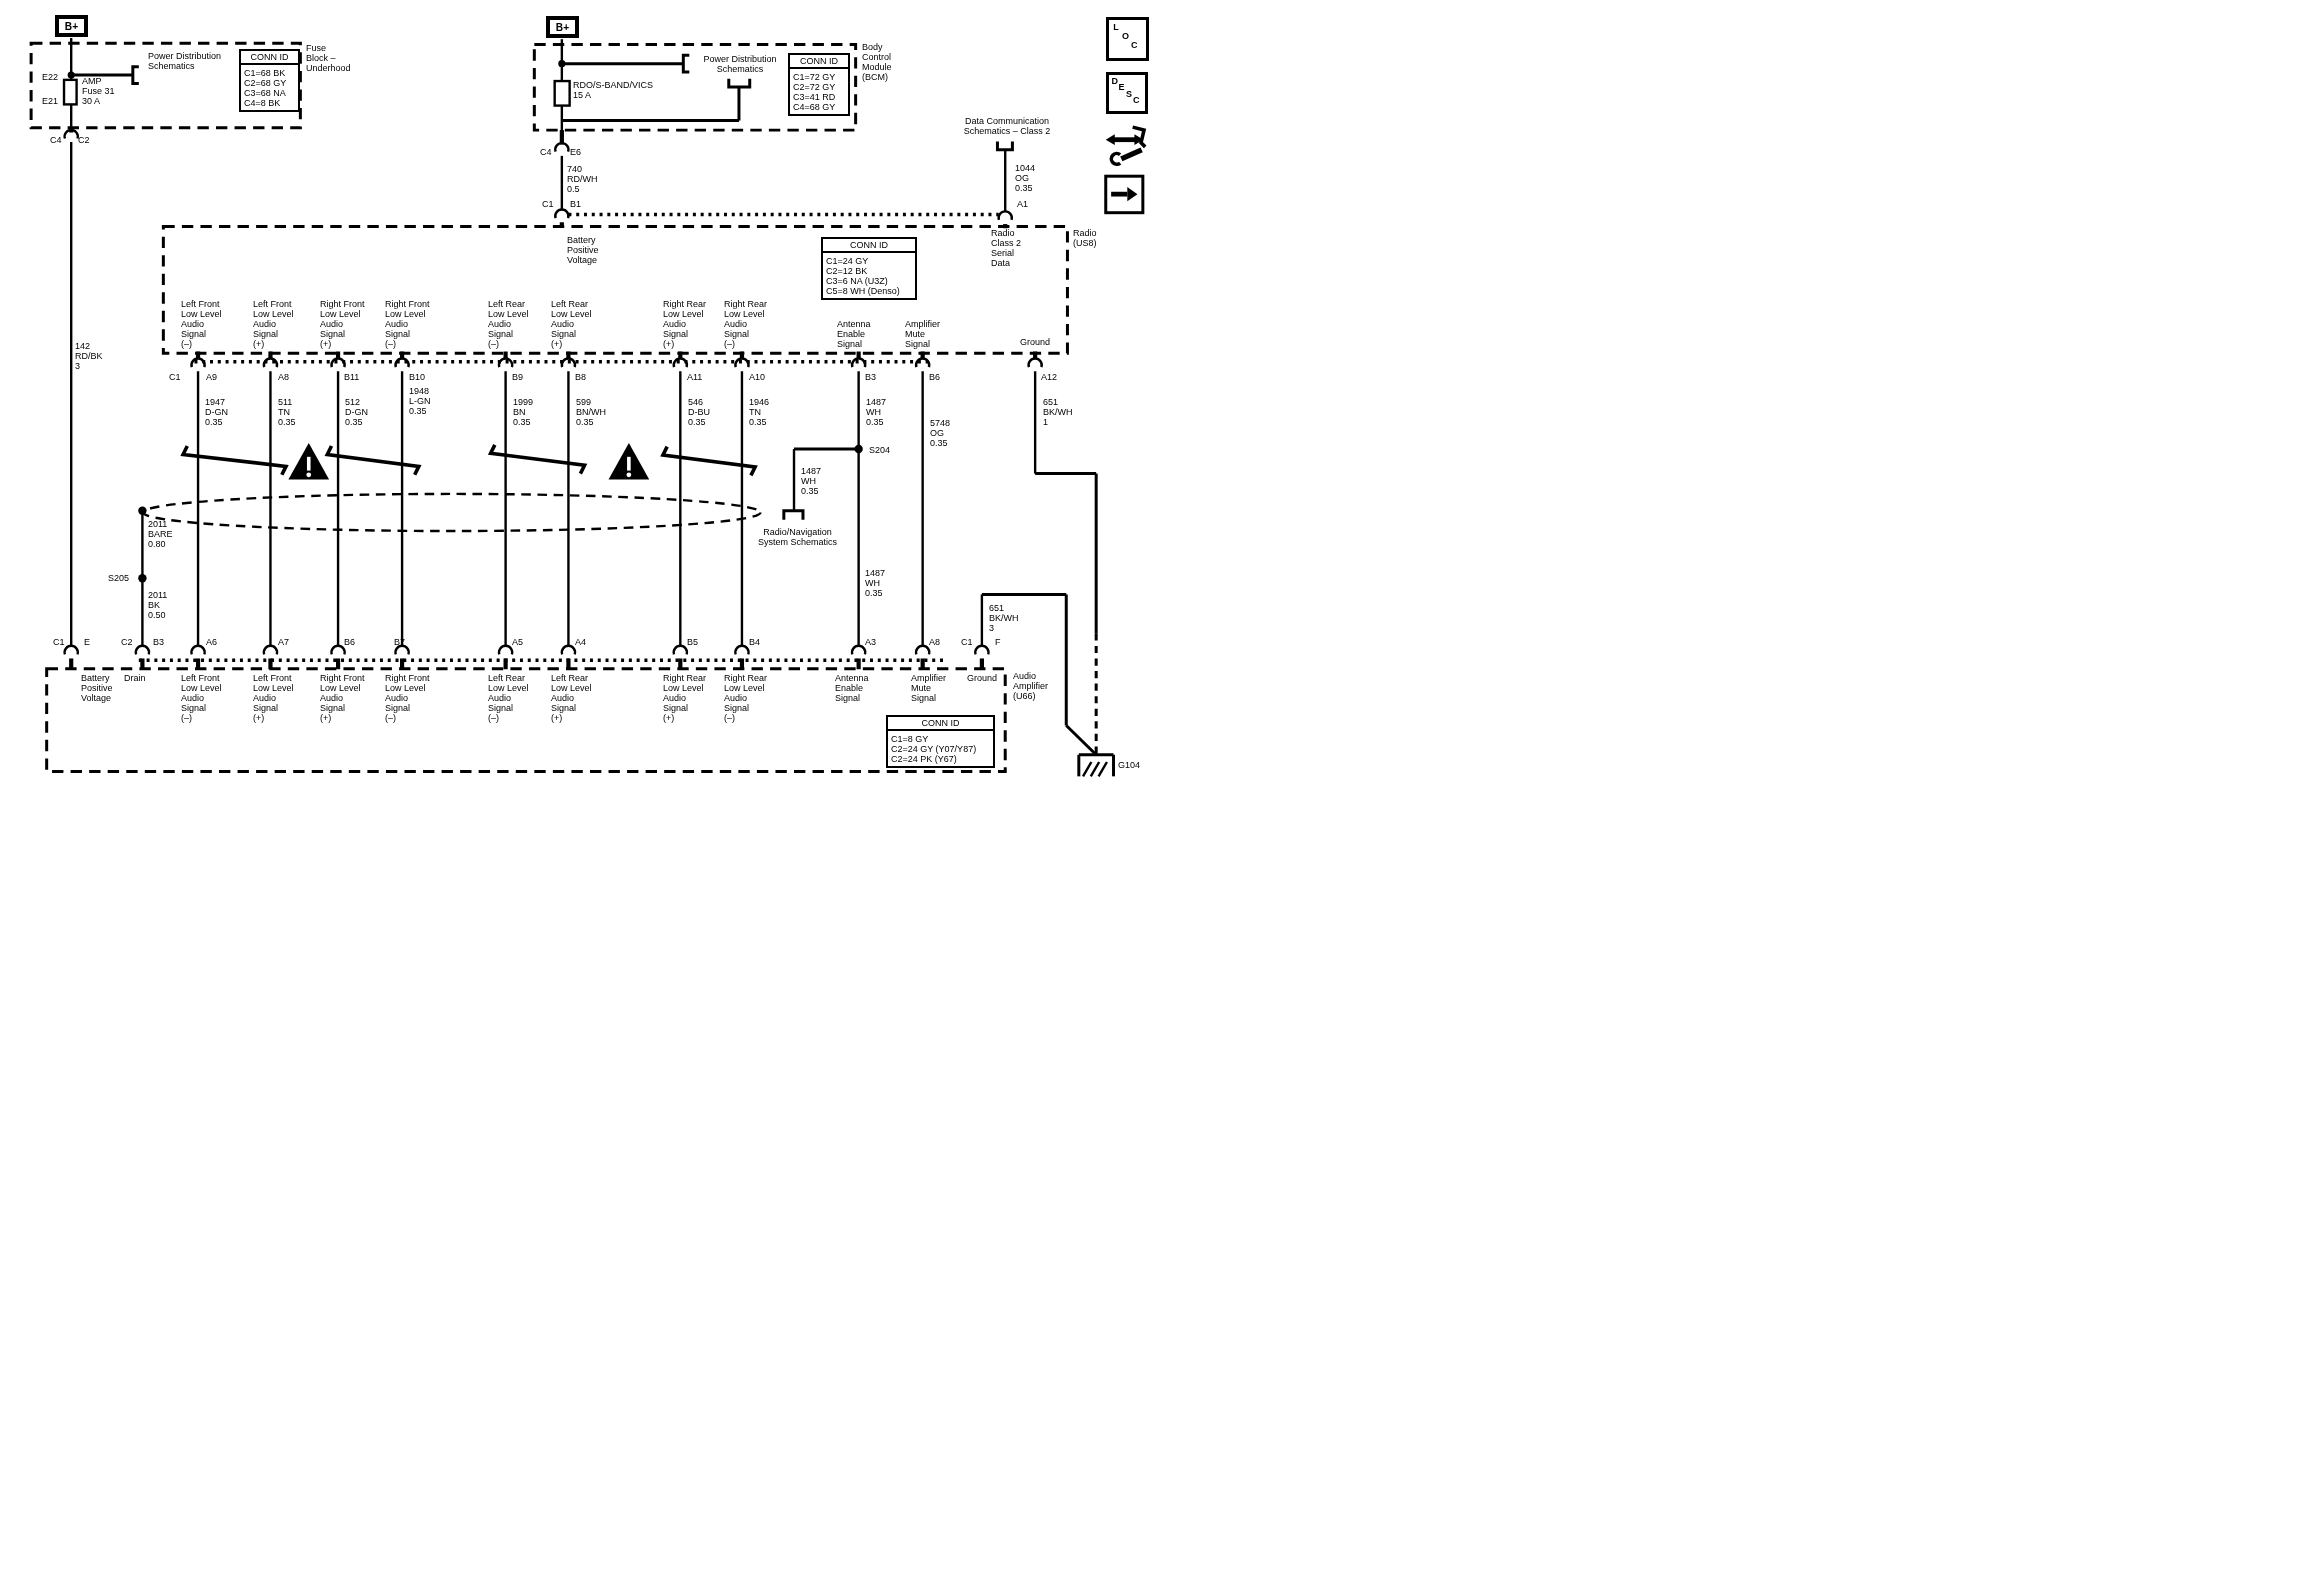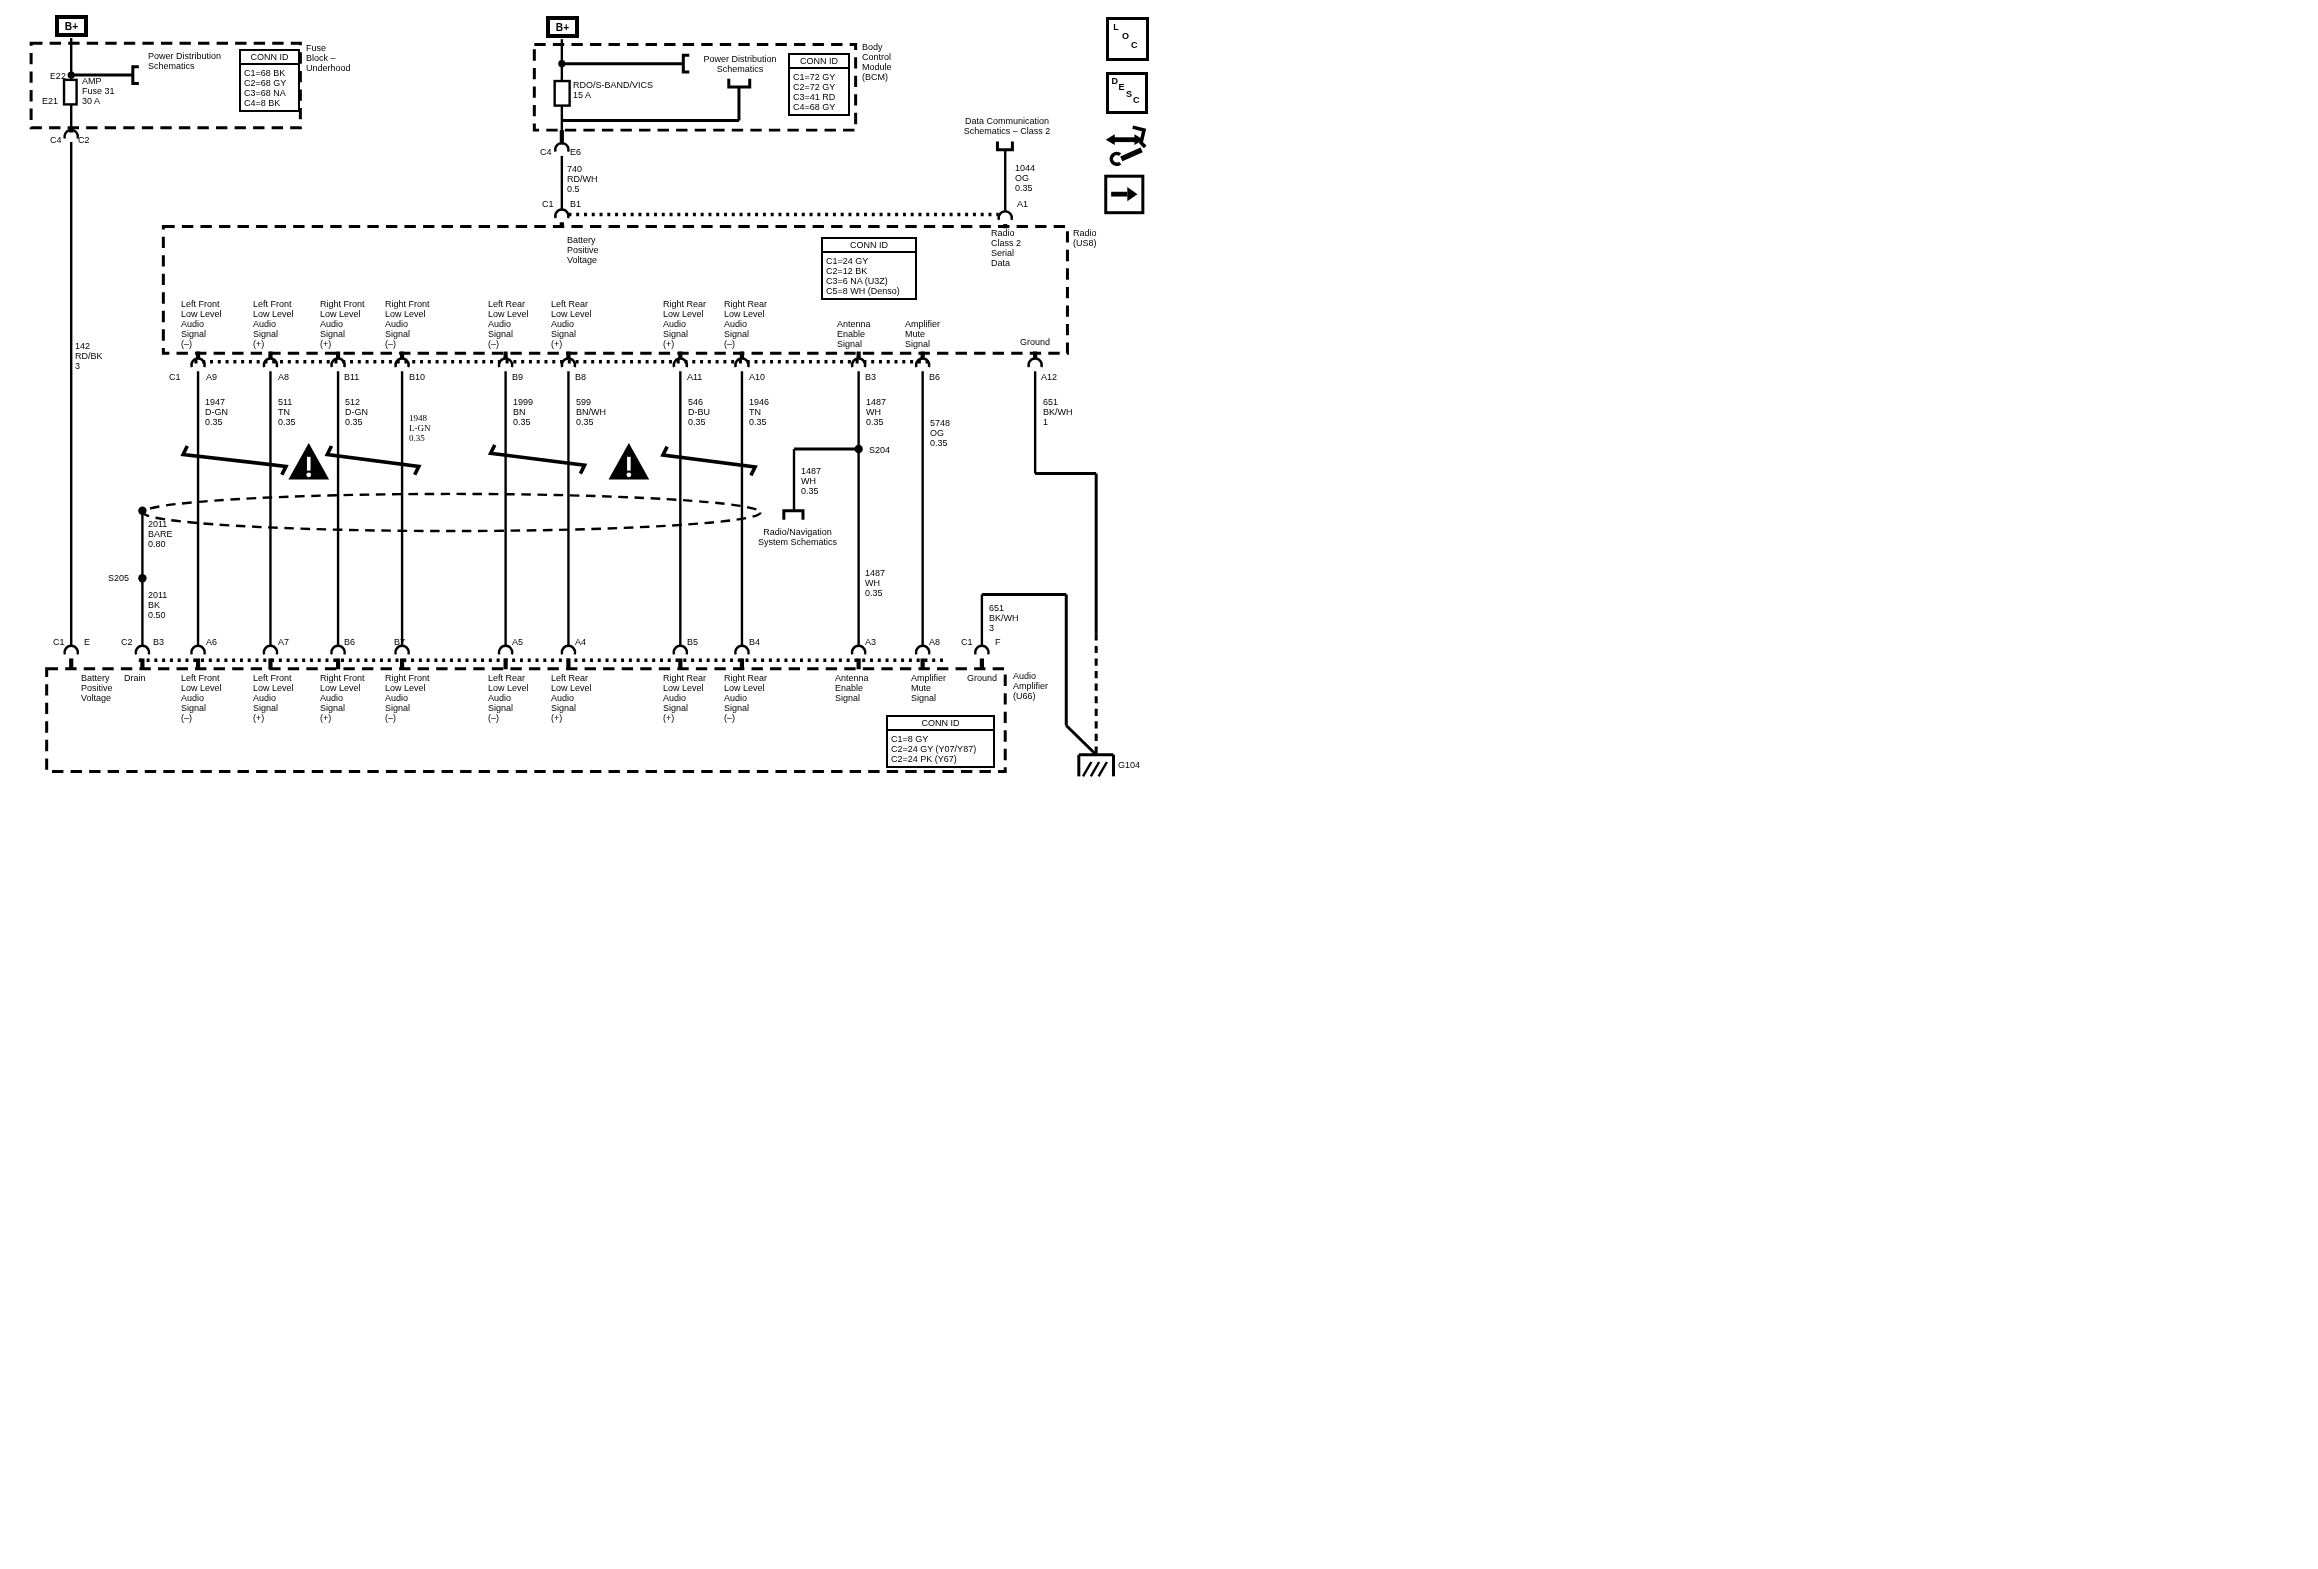--- a/index.html
+++ b/index.html
@@ -191,21 +191,21 @@
   </g>
 </svg>
 
 <div class="bplus" style="left:55px;top:15px;">
       <span>B+</span>
     </div>
 <div class="bplus" style="left:546px;top:16px;">
       <span>B+</span>
     </div>
 
-<div class="lbl" style="left:50px;top:72px;font-family:Liberation Mono, monospace;">E22</div>
+<div class="lbl" style="left:42px;top:72px;">E22</div>
 <div class="lbl" style="left:42px;top:96px;">E21</div>
 <div class="lbl" style="left:82px;top:76px;">AMP
 Fuse 31
 30 A</div>
 <div class="lbl" style="left:148px;top:51px;">Power Distribution
 Schematics</div>
 <div class="conn" style="left:239px;top:49px;width:57px;">
   <div class="hd">CONN ID</div>
   <div class="rows">C1=68 BK
 C2=68 GY
@@ -343,21 +343,21 @@
 
 <div class="lbl" style="left:205px;top:397px;">1947
 D-GN
 0.35</div>
 <div class="lbl" style="left:278px;top:397px;">511
 TN
 0.35</div>
 <div class="lbl" style="left:345px;top:397px;">512
 D-GN
 0.35</div>
-<div class="lbl" style="left:409px;top:413px;font-family:Liberation Serif, serif;">1948
+<div class="lbl" style="left:409px;top:386px;">1948
 L-GN
 0.35</div>
 <div class="lbl" style="left:513px;top:397px;">1999
 BN
 0.35</div>
 <div class="lbl" style="left:576px;top:397px;">599
 BN/WH
 0.35</div>
 <div class="lbl" style="left:688px;top:397px;">546
 D-BU

